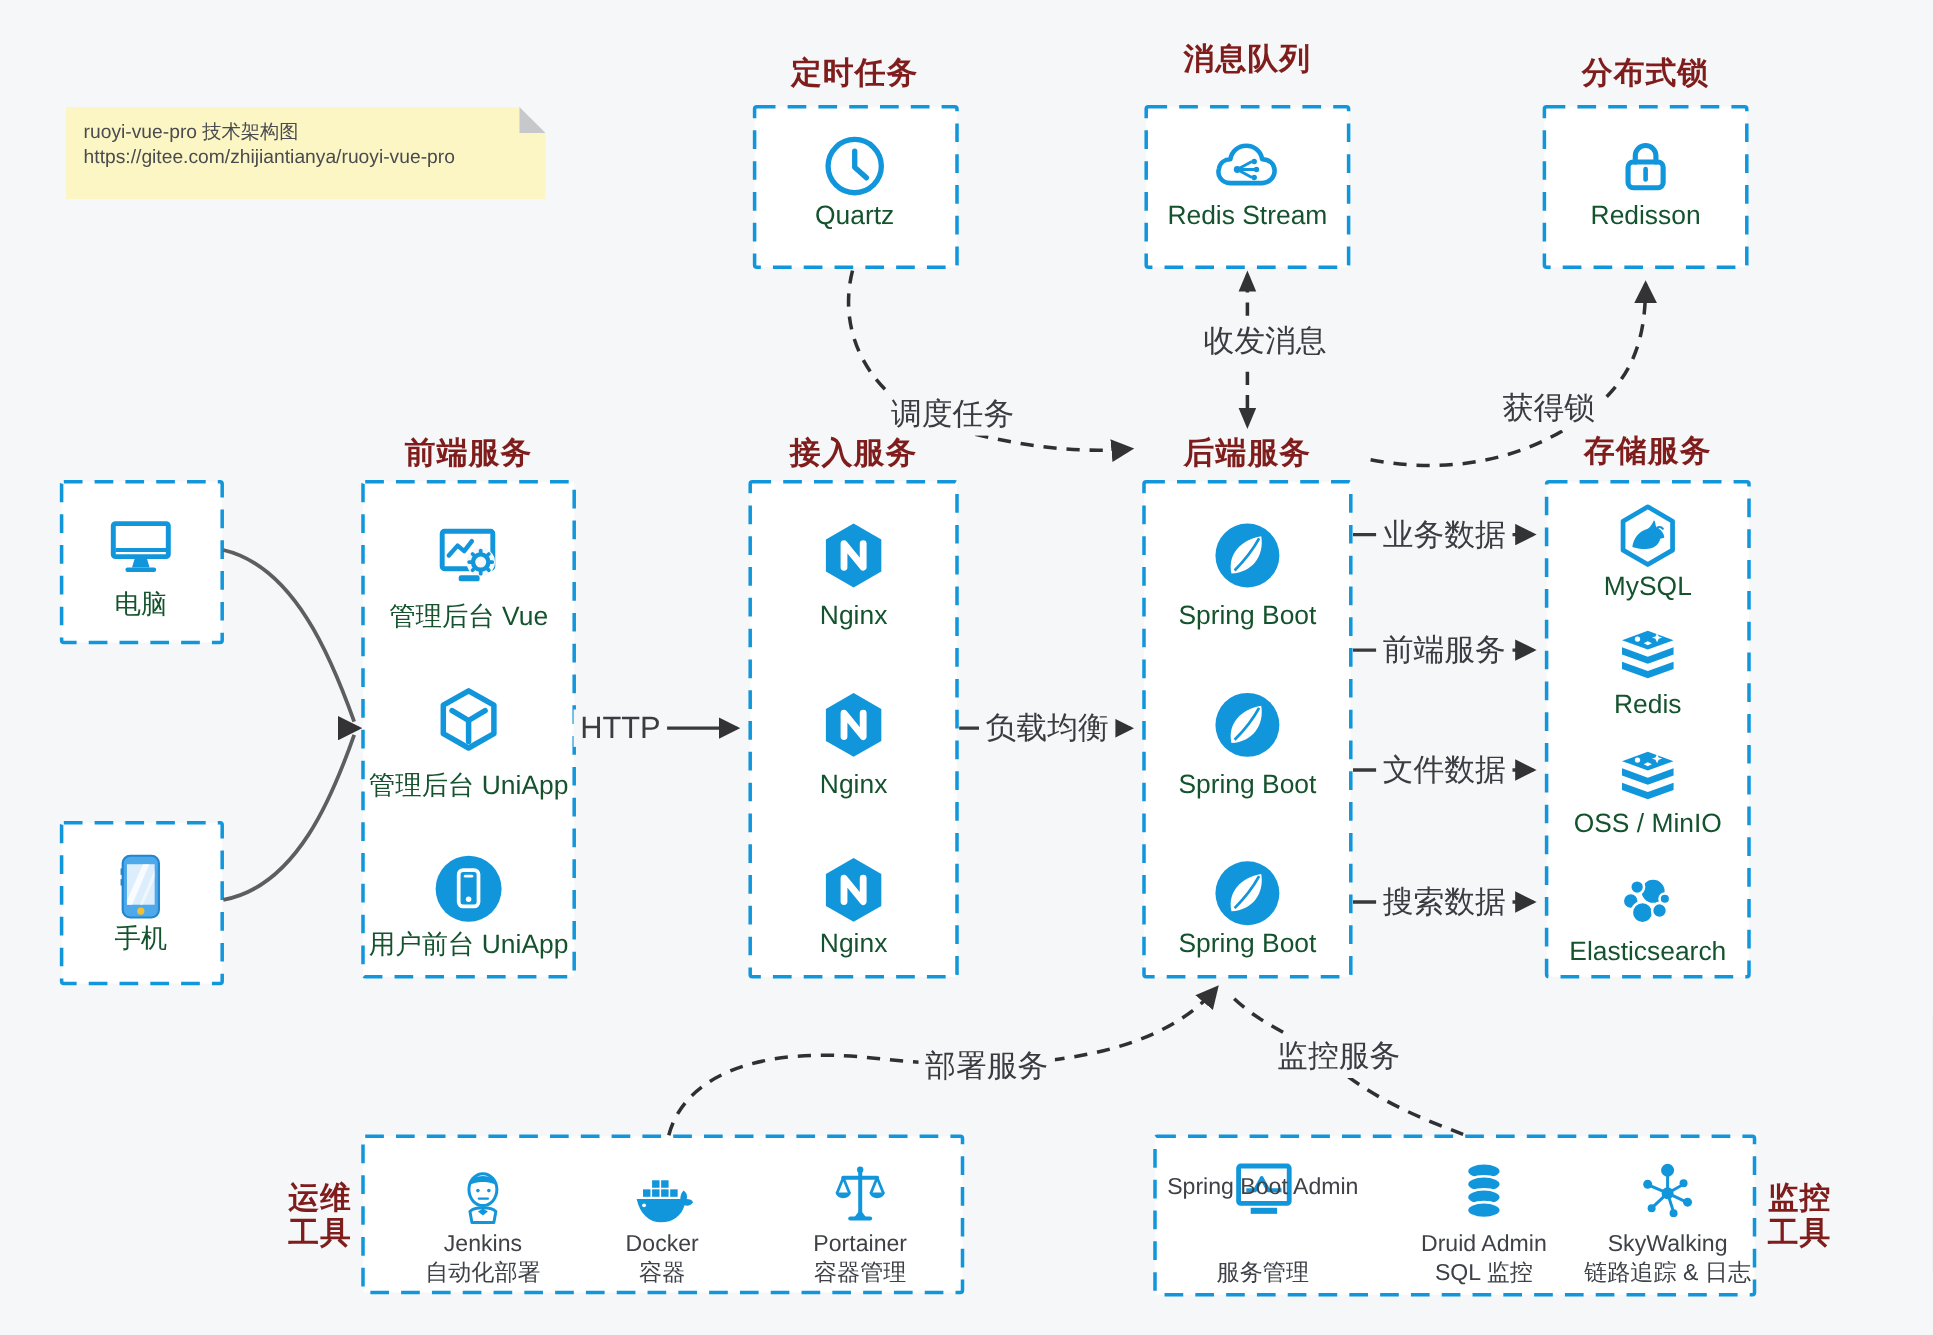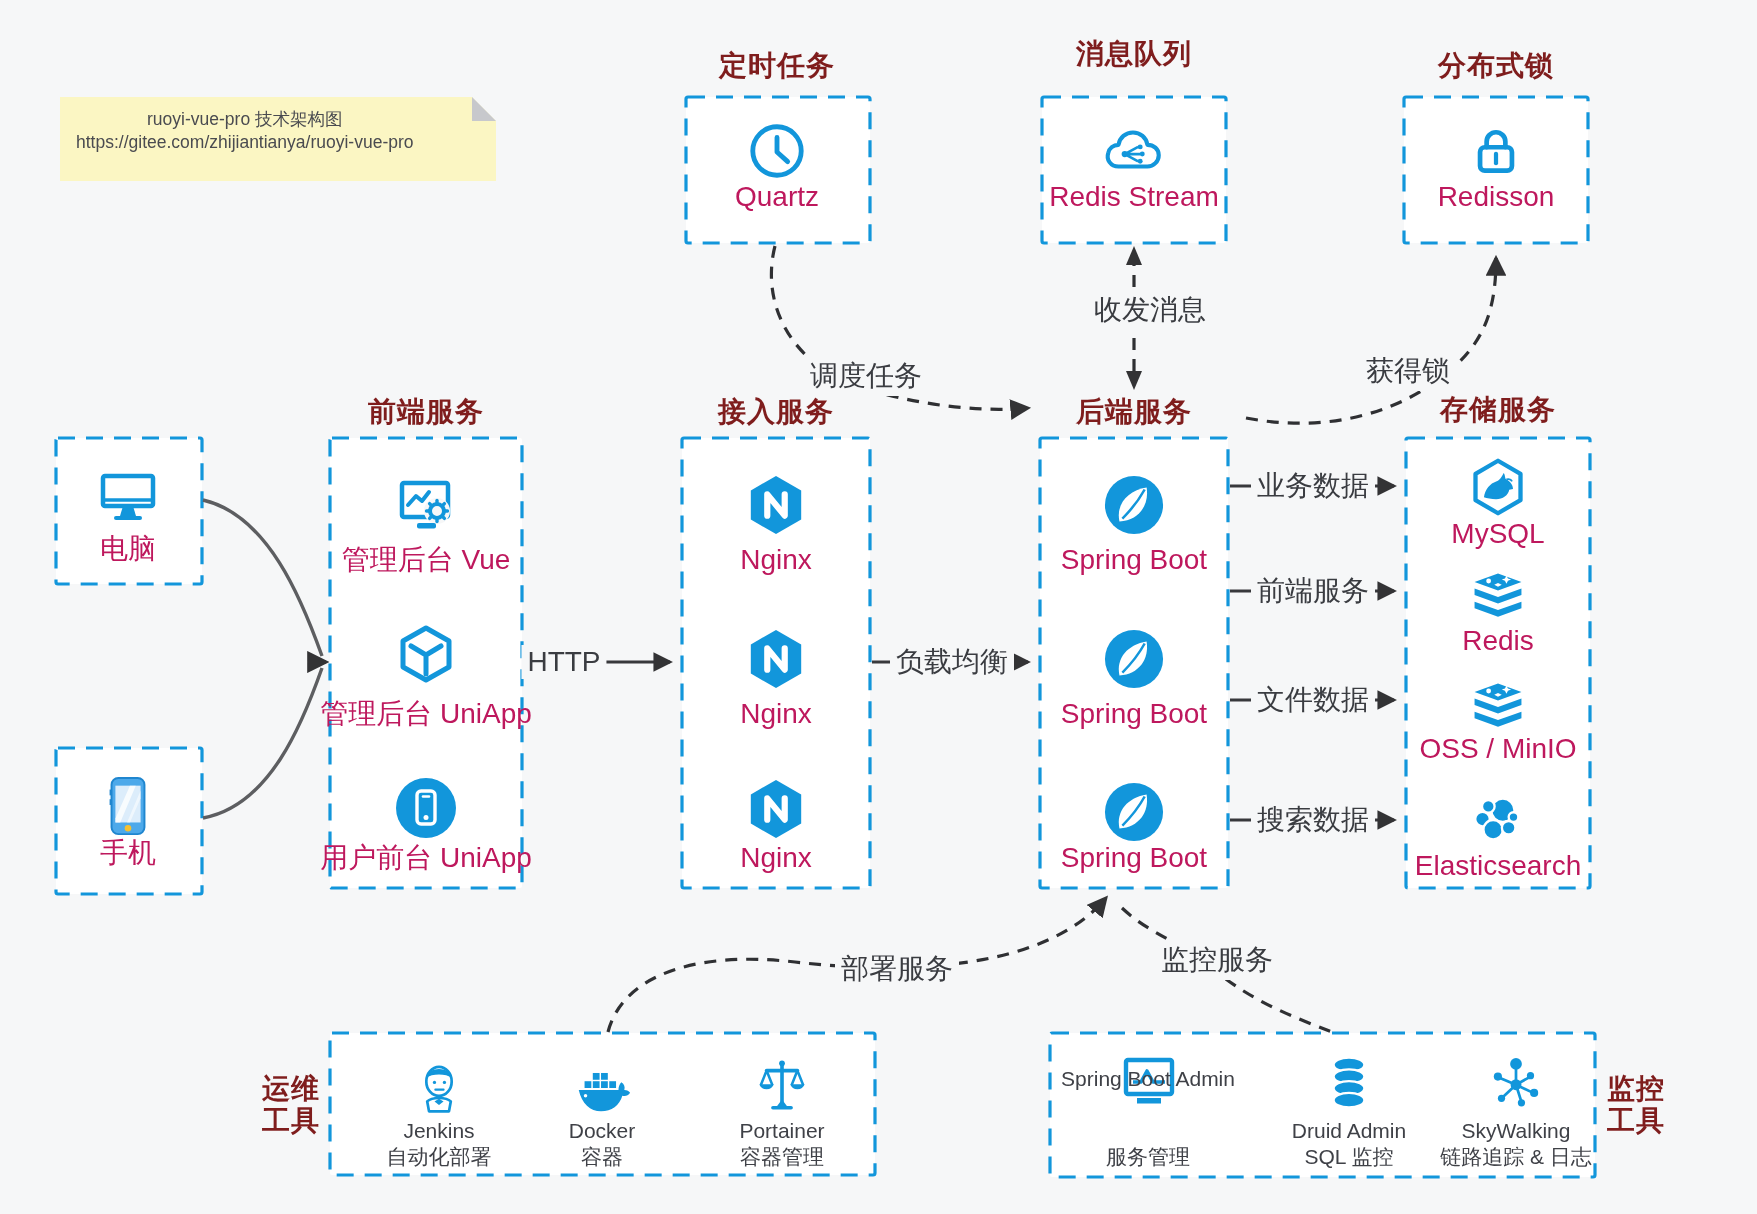--- a/index.html
+++ b/index.html
@@ -5,30 +5,30 @@
   html,body{margin:0;padding:0;background:#e9eaec;}
   .canvas{position:relative;width:1757px;height:1214px;background:#f6f7f8;
           font-family:"Liberation Sans","DejaVu Sans",sans-serif;overflow:hidden;}
   #wires{position:absolute;left:0;top:0;}
   .dbox{fill:#ffffff;stroke:#1296db;stroke-width:3.2;stroke-dasharray:17 11;}
   .solid{stroke:#38393c;stroke-width:3;fill:none;}
   .dashw{stroke:#2f3033;stroke-width:3.2;fill:none;stroke-dasharray:12 9;}
   .devw{stroke:#5d5e61;stroke-width:3.4;fill:none;}
   .sec-title{position:absolute;transform:translate(-50%,-50%);color:#7f1d1d;font-size:28px;
              font-weight:bold;white-space:nowrap;letter-spacing:1px;}
-  .item-label{position:absolute;transform:translate(-50%,-50%);color:#be185d;font-size:28px;white-space:nowrap;}
+  .item-label{position:absolute;transform:translate(-50%,-50%);color:#14532d;font-size:24px;white-space:nowrap;}
   .sub-label{position:absolute;transform:translate(-50%,-50%);color:#3f4147;font-size:21px;white-space:nowrap;}
   .arrow-label{position:absolute;transform:translate(-50%,-50%);color:#3a3c41;font-size:28px;
                background:#f6f7f8;padding:1px 6px;white-space:nowrap;}
   .icon{position:absolute;transform:translate(-50%,-50%);line-height:0;}
   .note{position:absolute;left:60px;top:97px;width:436px;height:84px;background:#fbf6c3;
         clip-path:polygon(0 0,412px 0,436px 24px,436px 84px,0 84px);}
   .note-fold{position:absolute;left:472px;top:97px;width:24px;height:24px;background:#c7c8cc;
              clip-path:polygon(0 0,100% 100%,0 100%);}
-  .note-text{position:absolute;left:76px;top:108px;color:#4a4b50;font-size:17.5px;line-height:23px;white-space:nowrap;text-align:center;}
+  .note-text{position:absolute;left:76px;top:108px;color:#4a4b50;font-size:17.5px;line-height:23px;white-space:nowrap;}
 </style>
 </head>
 <body>
 
 <div class="canvas">
 
   <svg id="wires" width="1757" height="1214" viewBox="0 0 1757 1214">
     <defs>
       <marker id="ah" viewBox="0 0 10 10" refX="8.5" refY="5" markerWidth="6.5" markerHeight="6.5" orient="auto">
         <path d="M0 0 L10 5 L0 10 Z" fill="#333335"></path>

